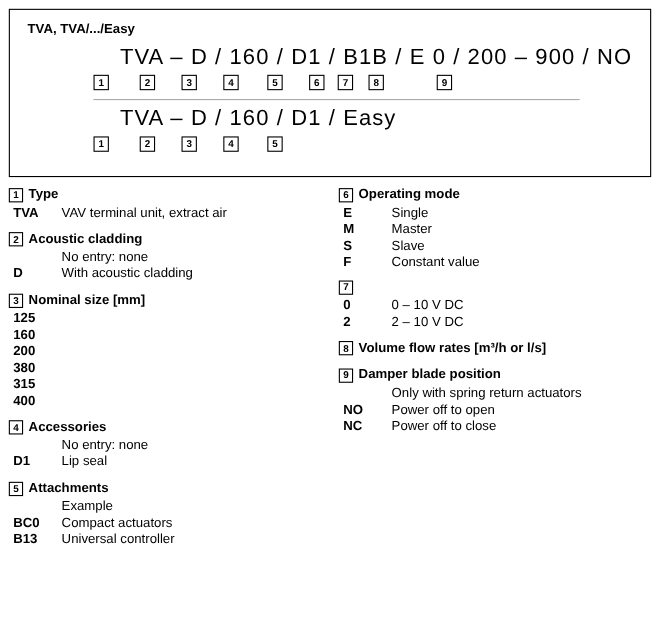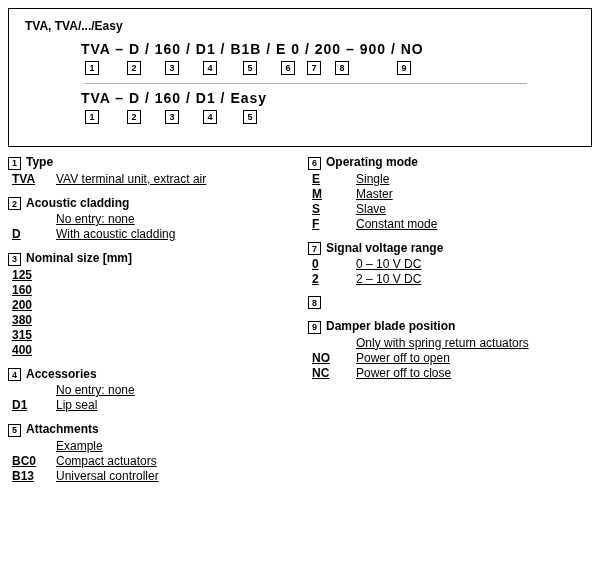--- a/index.html
+++ b/index.html
@@ -18,25 +18,25 @@
       padding: 10px 4px 14px 16px;
     }
 
     .section-title {
       font-weight: bold;
       font-size: 12px;
       margin-bottom: 8px;
     }
 
     .code-line {
-      font-size: 14px;
-      font-weight: bold;
+      font-size: 20px;
+      font-weight: normal;
       letter-spacing: 1px;
       margin-bottom: 4px;
-      margin-left: 56px;
+      margin-left: 84px;
     }
 
     .boxes-row {
       display: flex;
       align-items: center;
       margin-left: 60px;
       margin-bottom: 8px;
       gap: 0;
     }
 
@@ -104,21 +104,20 @@
       font-weight: bold;
       margin-right: 2px;
       flex-shrink: 0;
     }
 
     .entry-row {
       display: flex;
       align-items: flex-start;
       margin-bottom: 1px;
       padding-left: 4px;
-      text-decoration: underline;
     }
 
     .entry-key {
       min-width: 44px;
       font-weight: normal;
       font-size: 12px;
     }
 
     .entry-key.bold-key {
       font-weight: bold;
@@ -289,40 +288,40 @@
         <div class="entry-row">
           <span class="entry-key bold-key">M</span>
           <span class="entry-val">Master</span>
         </div>
         <div class="entry-row">
           <span class="entry-key bold-key">S</span>
           <span class="entry-val">Slave</span>
         </div>
         <div class="entry-row">
           <span class="entry-key bold-key">F</span>
-          <span class="entry-val">Constant mode</span>
+          <span class="entry-val">Constant value</span>
         </div>
       </div>
       <div class="entry-group">
         <div class="entry-heading">
           <span class="circle-num">7</span>
-          <span>Signal voltage range</span>
         </div>
         <div class="entry-row">
           <span class="entry-key bold-key">0</span>
           <span class="entry-val">0 – 10 V DC</span>
         </div>
         <div class="entry-row">
           <span class="entry-key bold-key">2</span>
           <span class="entry-val">2 – 10 V DC</span>
         </div>
       </div>
       <div class="entry-group">
         <div class="entry-heading">
           <span class="circle-num">8</span>
+          <span>Volume flow rates [m³/h or l/s]</span>
         </div>
       </div>
       <div class="entry-group">
         <div class="entry-heading">
           <span class="circle-num">9</span>
           <span>Damper blade position</span>
         </div>
         <div class="entry-row">
           <span class="entry-key"></span>
           <span class="entry-val">Only with spring return actuators</span>

